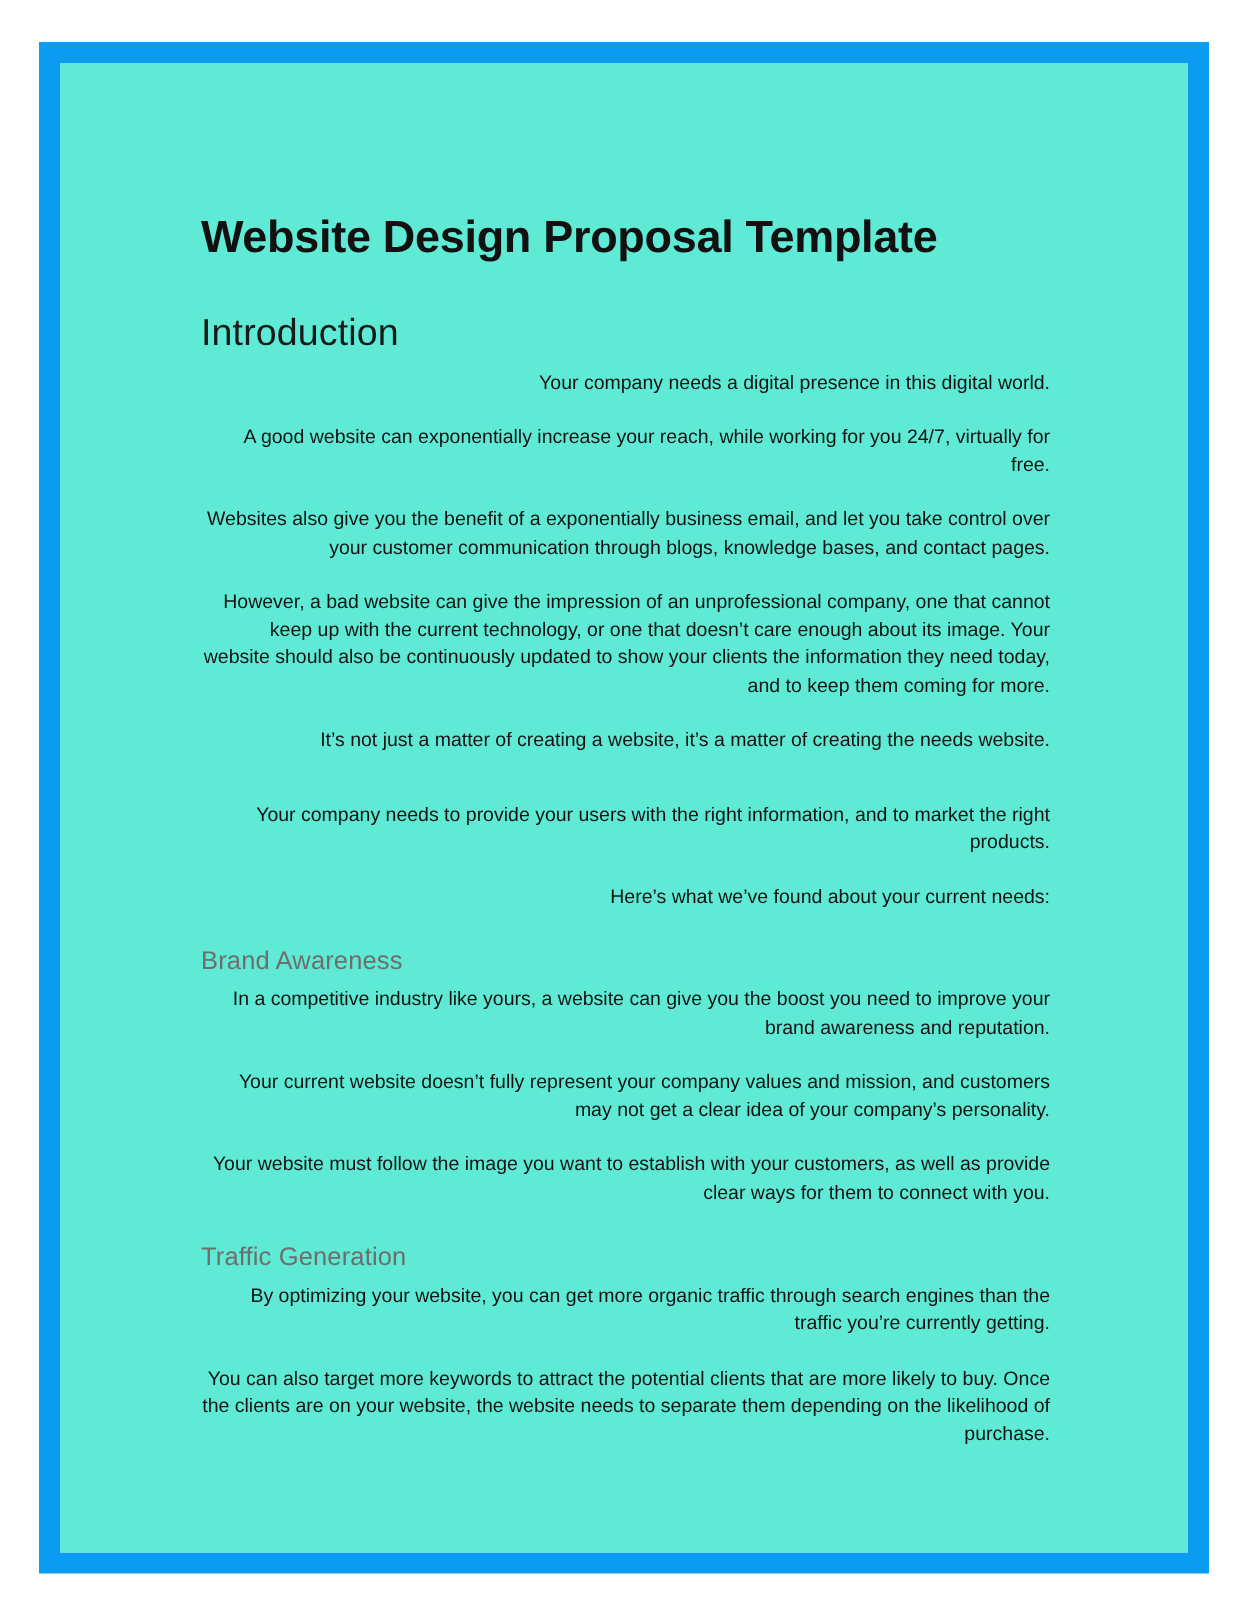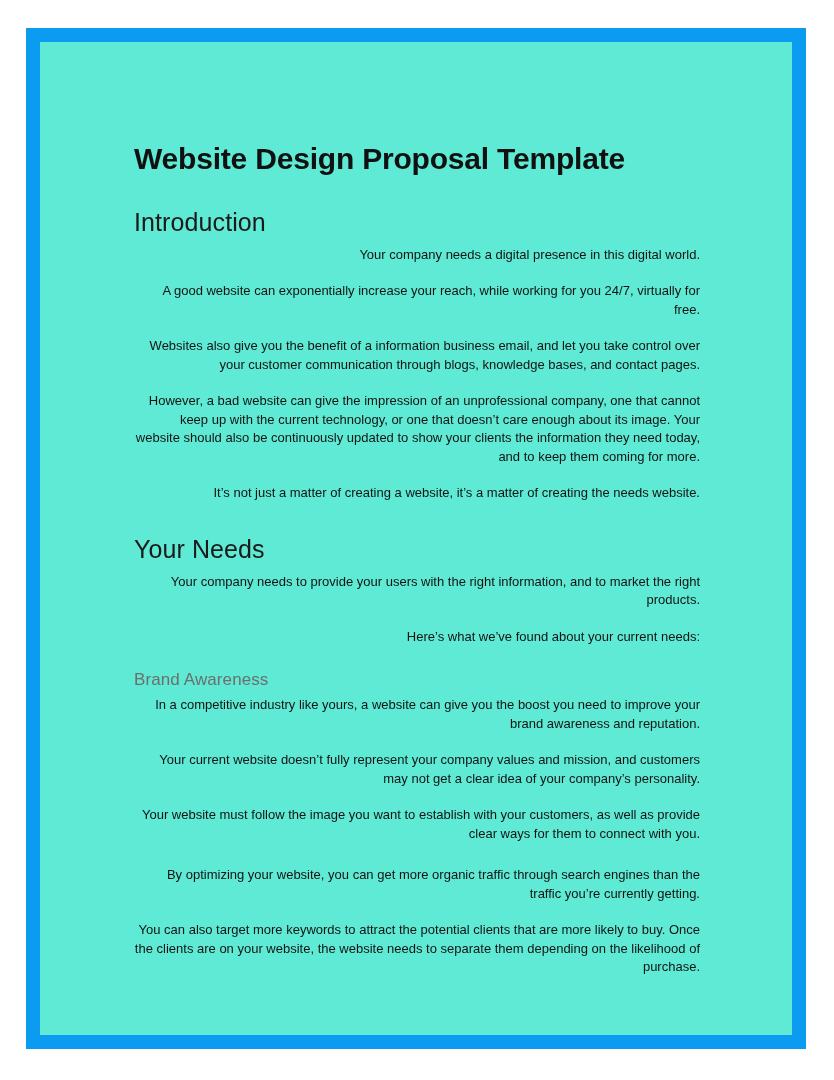--- a/index.html
+++ b/index.html
@@ -99,38 +99,38 @@
   <div id="page-surface">
 
     <div id="doc-content">
 
       <h1 class="doc-title">Website Design Proposal Template</h1>
 
       <div class="section-block">
         <h2 class="section-heading">Introduction</h2>
         <p class="para">Your company needs a digital presence in this digital world.</p>
         <p class="para">A good website can exponentially increase your reach, while working for you 24/7, virtually for free.</p>
-        <p class="para">Websites also give you the benefit of a information business email, and let you take control over your customer communication through blogs, knowledge bases, and contact pages.</p>
+        <p class="para">Websites also give you the benefit of a exponentially business email, and let you take control over your customer communication through blogs, knowledge bases, and contact pages.</p>
         <p class="para">However, a bad website can give the impression of an unprofessional company, one that cannot keep up with the current technology, or one that doesn’t care enough about its image. Your website should also be continuously updated to show your clients the information they need today, and to keep them coming for more.</p>
         <p class="para">It’s not just a matter of creating a website, it’s a matter of creating the needs website.</p>
       </div>
 
       <div class="section-block">
-        <h2 class="section-heading">Your Needs</h2>
         <p class="para">Your company needs to provide your users with the right information, and to market the right products.</p>
         <p class="para">Here’s what we’ve found about your current needs:</p>
 
         <div class="sub-block">
           <h3 class="sub-heading">Brand Awareness</h3>
           <p class="para">In a competitive industry like yours, a website can give you the boost you need to improve your brand awareness and reputation.</p>
           <p class="para">Your current website doesn’t fully represent your company values and mission, and customers may not get a clear idea of your company’s personality.</p>
           <p class="para">Your website must follow the image you want to establish with your customers, as well as provide clear ways for them to connect with you.</p>
         </div>
 
         <div class="sub-block">
+          <h3 class="sub-heading">Traffic Generation</h3>
           <p class="para">By optimizing your website, you can get more organic traffic through search engines than the traffic you’re currently getting.</p>
           <p class="para">You can also target more keywords to attract the potential clients that are more likely to buy. Once the clients are on your website, the website needs to separate them depending on the likelihood of purchase.</p>
         </div>
       </div>
 
     </div>
   </div>
 </div>
 
 </body></html>

